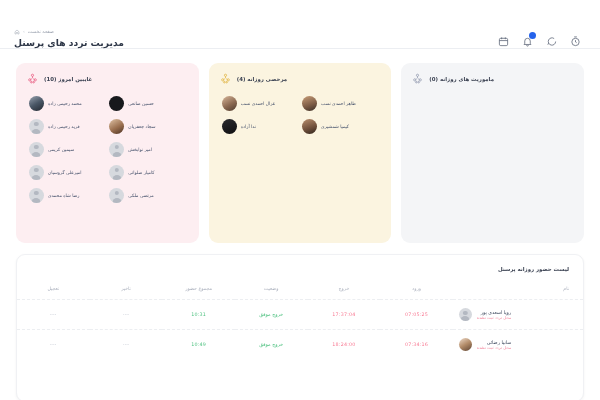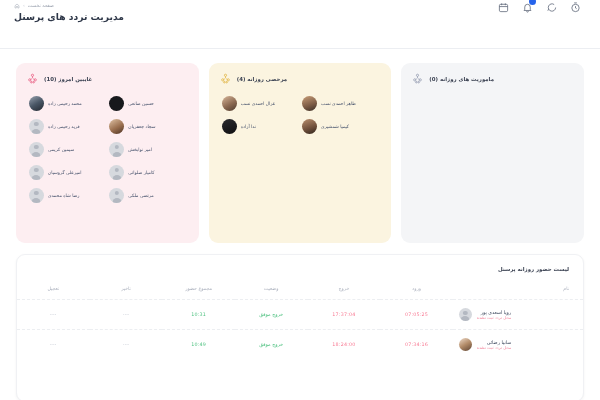--- a/index.html
+++ b/index.html
@@ -10,21 +10,21 @@
     overflow: hidden;
   }
   body { direction: rtl; }
 
   
   .topbar {
     position: relative;
     height: 49px;
     border-bottom: 1px solid #eceef2;
     display: flex;
-    align-items: flex-start;
+    align-items: flex-end;
     justify-content: space-between;
     padding: 0 18px 0 14px;
   }
   .title-wrap { text-align: right; padding-top: 2px; }
   .breadcrumb {
     display: flex; align-items: center; justify-content: flex-end;
     gap: 3px;
     font-size: 4.6px; color: #9aa1ae; letter-spacing: .1px;
     margin-bottom: 2px; height: 7px;
   }

